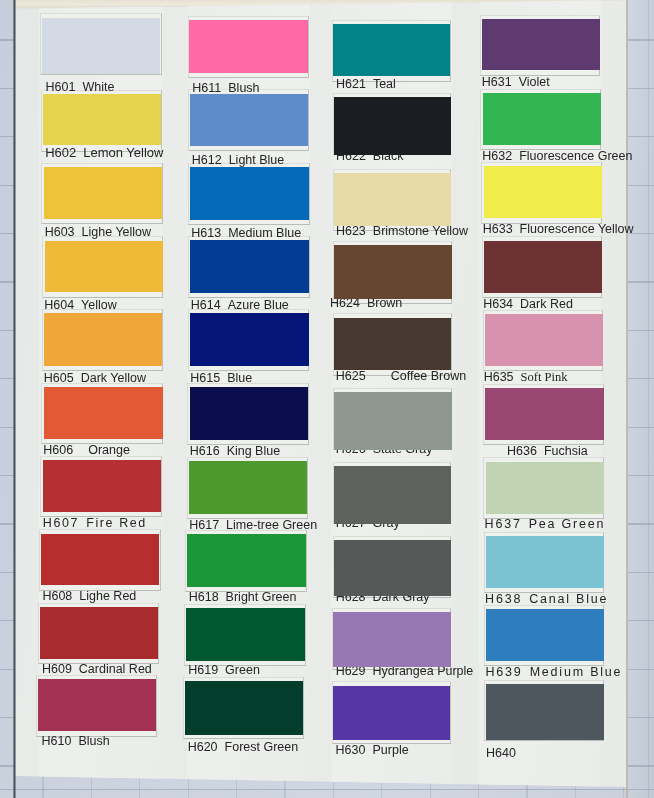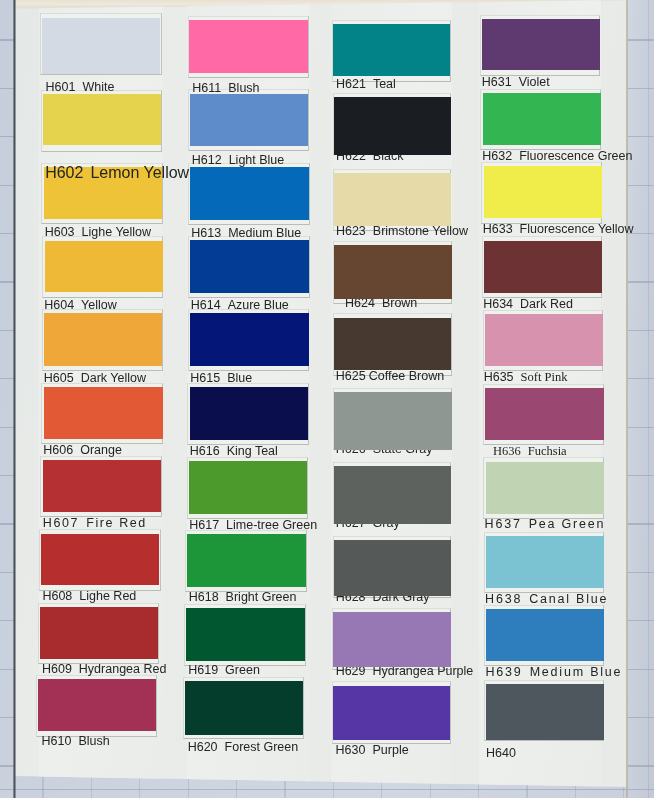--- a/index.html
+++ b/index.html
@@ -116,53 +116,53 @@
       <div class="chip" style="left: 482.677px; top: 93px; width: 118.2px; height: 52px; background: rgb(51, 181, 81);"></div>
       <div class="chip" style="left: 483.505px; top: 166.4px; width: 118.2px; height: 52px; background: rgb(240, 237, 74);"></div>
       <div class="chip" style="left: 484.239px; top: 240.6px; width: 118.2px; height: 52px; background: rgb(109, 51, 52);"></div>
       <div class="chip" style="left: 484.748px; top: 314px; width: 118.2px; height: 52px; background: rgb(215, 146, 173);"></div>
       <div class="chip" style="left: 485.315px; top: 387.8px; width: 118.2px; height: 52px; background: rgb(154, 72, 113);"></div>
       <div class="chip" style="left: 485.539px; top: 461.6px; width: 118.2px; height: 52px; background: rgb(192, 212, 179);"></div>
       <div class="chip" style="left: 485.738px; top: 535.8px; width: 118.2px; height: 52px; background: rgb(123, 195, 211);"></div>
       <div class="chip" style="left: 485.844px; top: 609.2px; width: 118.2px; height: 52px; background: rgb(46, 125, 188);"></div>
       <div class="chip" style="left: 485.8px; top: 683.8px; width: 118.2px; height: 55.8px; background: rgb(78, 86, 94);"></div>
       <div class="lbl" style="left: 45.6px; top: 80.07px; font-size: 12.5px; letter-spacing: 0px; line-height: 14px;"><span class="code">H601</span><span class="nm" style="margin-left: 7px;">White</span></div>
-      <div class="lbl" style="left: 45.1444px; top: 166px; font-size: 16px; letter-spacing: 0px; line-height: 14px;"><span class="code">H602</span><span class="nm" style="margin-left: 7px;">Lemon Yellow</span></div>
+      <div class="lbl" style="left: 45.1444px; top: 146px; font-size: 13px; letter-spacing: 0px; line-height: 14px;"><span class="code">H602</span><span class="nm" style="margin-left: 7px;">Lemon Yellow</span></div>
       <div class="lbl" style="left: 44.6889px; top: 224.57px; font-size: 12.5px; letter-spacing: 0px; line-height: 14px;"><span class="code">H603</span><span class="nm" style="margin-left: 7px;">Lighe Yellow</span></div>
       <div class="lbl" style="left: 44.2333px; top: 297.67px; font-size: 12.5px; letter-spacing: 0px; line-height: 14px;"><span class="code">H604</span><span class="nm" style="margin-left: 7px;">Yellow</span></div>
       <div class="lbl" style="left: 43.7778px; top: 370.57px; font-size: 12.5px; letter-spacing: 0px; line-height: 14px;"><span class="code">H605</span><span class="nm" style="margin-left: 7px;">Dark Yellow</span></div>
-      <div class="lbl" style="left: 43.3222px; top: 443.07px; font-size: 12.5px; letter-spacing: 0px; line-height: 14px;"><span class="code">H606</span><span class="nm" style="margin-left: 7px;">Orange</span></div>
+      <div class="lbl" style="left: 43.3222px; top: 443.07px; font-size: 12.5px; letter-spacing: 0px; line-height: 14px;"><span class="code">H606</span><span class="nm" style="margin-left: 15px;">Orange</span></div>
       <div class="lbl" style="left: 42.8667px; top: 516.27px; font-size: 12.5px; letter-spacing: 1.6px; line-height: 14px;"><span class="code">H607</span><span class="nm" style="margin-left: 7px;">Fire Red</span></div>
       <div class="lbl" style="left: 42.4111px; top: 588.57px; font-size: 12.5px; letter-spacing: 0px; line-height: 14px;"><span class="code">H608</span><span class="nm" style="margin-left: 7px;">Lighe Red</span></div>
-      <div class="lbl" style="left: 41.9556px; top: 661.77px; font-size: 12.5px; letter-spacing: 0px; line-height: 14px;"><span class="code">H609</span><span class="nm" style="margin-left: 7px;">Hydrangea Red</span></div>
+      <div class="lbl" style="left: 41.9556px; top: 661.77px; font-size: 12.5px; letter-spacing: 0px; line-height: 14px;"><span class="code">H609</span><span class="nm" style="margin-left: 7px;">Cardinal Red</span></div>
       <div class="lbl" style="left: 41.5px; top: 733.57px; font-size: 12.5px; letter-spacing: 0px; line-height: 14px;"><span class="code">H610</span><span class="nm" style="margin-left: 7px;">Blush</span></div>
       <div class="lbl" style="left: 192.3px; top: 80.97px; font-size: 12.5px; letter-spacing: 0px; line-height: 14px;"><span class="code">H611</span><span class="nm" style="margin-left: 7px;">Blush</span></div>
       <div class="lbl" style="left: 191.789px; top: 153.17px; font-size: 12.5px; letter-spacing: 0px; line-height: 14px;"><span class="code">H612</span><span class="nm" style="margin-left: 7px;">Light Blue</span></div>
       <div class="lbl" style="left: 191.278px; top: 225.87px; font-size: 12.5px; letter-spacing: 0px; line-height: 14px;"><span class="code">H613</span><span class="nm" style="margin-left: 7px;">Medium Blue</span></div>
       <div class="lbl" style="left: 190.767px; top: 298.37px; font-size: 12.5px; letter-spacing: 0px; line-height: 14px;"><span class="code">H614</span><span class="nm" style="margin-left: 7px;">Azure Blue</span></div>
       <div class="lbl" style="left: 190.256px; top: 371.07px; font-size: 12.5px; letter-spacing: 0px; line-height: 14px;"><span class="code">H615</span><span class="nm" style="margin-left: 7px;">Blue</span></div>
-      <div class="lbl" style="left: 189.744px; top: 444.47px; font-size: 12.5px; letter-spacing: 0px; line-height: 14px;"><span class="code">H616</span><span class="nm" style="margin-left: 7px;">King Teal</span></div>
+      <div class="lbl" style="left: 189.744px; top: 444.47px; font-size: 12.5px; letter-spacing: 0px; line-height: 14px;"><span class="code">H616</span><span class="nm" style="margin-left: 7px;">King Blue</span></div>
       <div class="lbl" style="left: 189.233px; top: 517.87px; font-size: 12.5px; letter-spacing: 0px; line-height: 14px;"><span class="code">H617</span><span class="nm" style="margin-left: 7px;">Lime-tree Green</span></div>
       <div class="lbl" style="left: 188.722px; top: 590.47px; font-size: 12.5px; letter-spacing: 0px; line-height: 14px;"><span class="code">H618</span><span class="nm" style="margin-left: 7px; text-align: right;">Bright Green</span></div>
       <div class="lbl" style="left: 188.211px; top: 663.47px; font-size: 12.5px; letter-spacing: 0px; line-height: 14px;"><span class="code">H619</span><span class="nm" style="margin-left: 7px; text-align: right;">Green</span></div>
       <div class="lbl" style="left: 187.7px; top: 739.67px; font-size: 12.5px; letter-spacing: 0px; line-height: 14px;"><span class="code">H620</span><span class="nm" style="margin-left: 7px;">Forest Green</span></div>
       <div class="lbl" style="left: 336px; top: 77.17px; font-size: 12.5px; letter-spacing: 0px; line-height: 14px;"><span class="code">H621</span><span class="nm" style="margin-left: 7px;">Teal</span></div>
       <div class="lbl" style="left: 335.956px; top: 149.17px; font-size: 12.5px; letter-spacing: 0px; line-height: 14px;"><span class="code">H622</span><span class="nm" style="margin-left: 7px;">Black</span></div>
       <div class="lbl" style="left: 335.911px; top: 223.67px; font-size: 12.5px; letter-spacing: 0px; line-height: 14px;"><span class="code">H623</span><span class="nm" style="margin-left: 7px;">Brimstone Yellow</span></div>
-      <div class="lbl" style="left: 345px; top: 296.27px; font-size: 12.5px; letter-spacing: 0px; line-height: 14px;"><span class="code">H624</span><span class="nm" style="margin-left: 7px;">Brown</span></div>
-      <div class="lbl" style="left: 335.822px; top: 368.77px; font-size: 12.5px; letter-spacing: 0px; line-height: 14px;"><span class="code">H625</span><span class="nm" style="margin-left: 3px; text-align: center;">Coffee Brown</span></div>
+      <div class="lbl" style="left: 330px; top: 296.27px; font-size: 12.5px; letter-spacing: 0px; line-height: 14px;"><span class="code">H624</span><span class="nm" style="margin-left: 7px;">Brown</span></div>
+      <div class="lbl" style="left: 335.822px; top: 368.77px; font-size: 12.5px; letter-spacing: 0px; line-height: 14px;"><span class="code">H625</span><span class="nm" style="margin-left: 25px; text-align: center;">Coffee Brown</span></div>
       <div class="lbl" style="left: 335.778px; top: 441.67px; font-size: 12.5px; letter-spacing: 0px; line-height: 14px;"><span class="code">H626</span><span class="nm" style="margin-left: 7px;">State Gray</span></div>
       <div class="lbl" style="left: 335.733px; top: 516.07px; font-size: 12.5px; letter-spacing: 0px; line-height: 14px;"><span class="code">H627</span><span class="nm" style="margin-left: 7px;">Gray</span></div>
       <div class="lbl" style="left: 335.689px; top: 589.97px; font-size: 12.5px; letter-spacing: 0px; line-height: 14px;"><span class="code">H628</span><span class="nm" style="margin-left: 7px;">Dark Gray</span></div>
       <div class="lbl" style="left: 335.644px; top: 663.57px; font-size: 12.5px; letter-spacing: 0px; line-height: 14px;"><span class="code">H629</span><span class="nm" style="margin-left: 7px;">Hydrangea Purple</span></div>
       <div class="lbl" style="left: 335.6px; top: 742.87px; font-size: 12.5px; letter-spacing: 0px; line-height: 14px;"><span class="code">H630</span><span class="nm" style="margin-left: 7px;">Purple</span></div>
       <div class="lbl" style="left: 481.8px; top: 75.07px; font-size: 12.5px; letter-spacing: 0px; line-height: 14px;"><span class="code">H631</span><span class="nm" style="margin-left: 7px;">Violet</span></div>
       <div class="lbl" style="left: 482.267px; top: 149.17px; font-size: 12.5px; letter-spacing: 0px; line-height: 14px;"><span class="code">H632</span><span class="nm" style="margin-left: 7px;">Fluorescence Green</span></div>
       <div class="lbl" style="left: 482.733px; top: 222.47px; font-size: 12.5px; letter-spacing: 0px; line-height: 14px;"><span class="code">H633</span><span class="nm" style="margin-left: 7px;">Fluorescence Yellow</span></div>
       <div class="lbl" style="left: 483.2px; top: 296.67px; font-size: 12.5px; letter-spacing: 0px; line-height: 14px;"><span class="code">H634</span><span class="nm" style="margin-left: 7px;">Dark Red</span></div>
       <div class="lbl" style="left: 483.667px; top: 369.97px; font-size: 12.5px; letter-spacing: 0px; line-height: 14px;"><span class="code">H635</span><span class="nm" style="margin-left: 7px; font-family: Liberation Serif, serif;">Soft Pink</span></div>
-      <div class="lbl" style="left: 493px; top: 443.67px; font-size: 12.5px; letter-spacing: 0px; line-height: 14px; font-family: Liberation Serif, serif;"><span class="code">H636</span><span class="nm" style="margin-left: 7px;">Fuchsia</span></div>
+      <div class="lbl" style="left: 507px; top: 443.67px; font-size: 12.5px; letter-spacing: 0px; line-height: 14px;"><span class="code">H636</span><span class="nm" style="margin-left: 7px;">Fuchsia</span></div>
       <div class="lbl" style="left: 484.6px; top: 517.47px; font-size: 12.5px; letter-spacing: 1.8px; line-height: 14px;"><span class="code">H637</span><span class="nm" style="margin-left: 7px;">Pea Green</span></div>
       <div class="lbl" style="left: 485.067px; top: 591.67px; font-size: 12.5px; letter-spacing: 1.8px; line-height: 14px;"><span class="code">H638</span><span class="nm" style="margin-left: 7px;">Canal Blue</span></div>
       <div class="lbl" style="left: 485.533px; top: 665.47px; font-size: 12.5px; letter-spacing: 1.8px; line-height: 14px;"><span class="code">H639</span><span class="nm" style="margin-left: 7px;">Medium Blue</span></div>
       <div class="lbl" style="left: 486px; top: 746.07px; font-size: 12.5px; letter-spacing: 0px; line-height: 14px;"><span class="code">H640</span><span class="nm" style="margin-left: 7px;"></span></div>
     </div>
 </div>
 
 </body></html>

